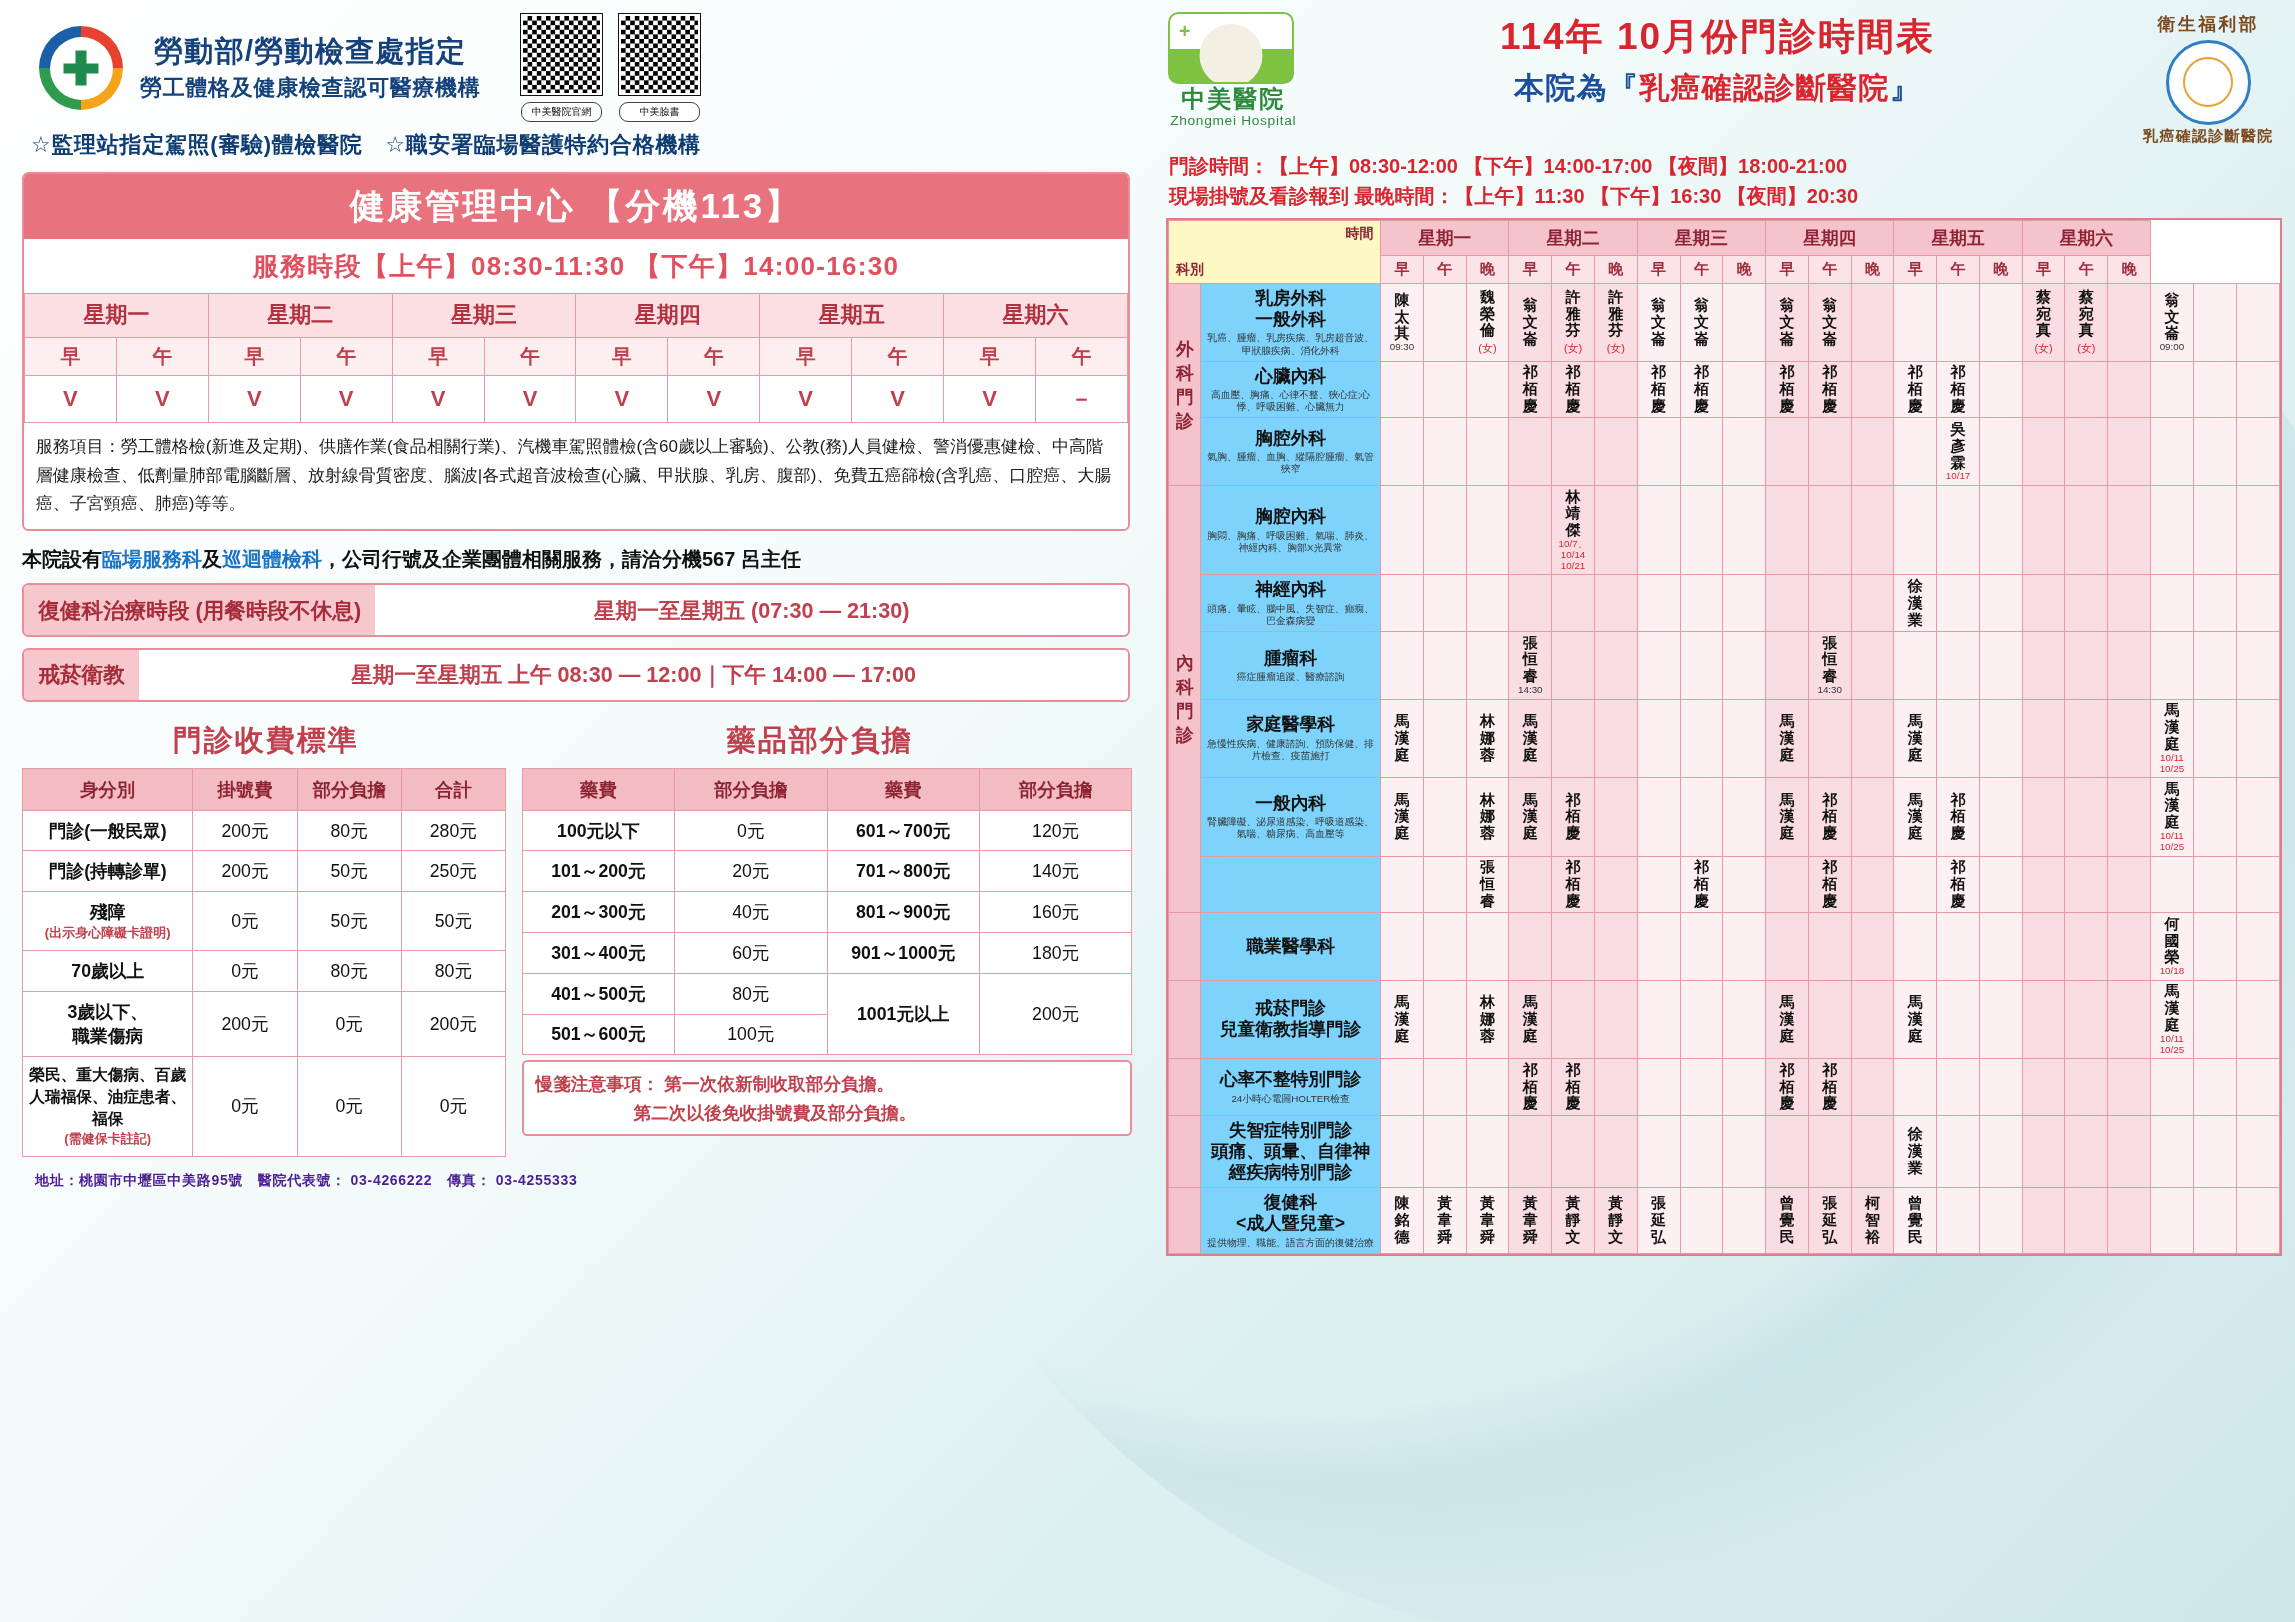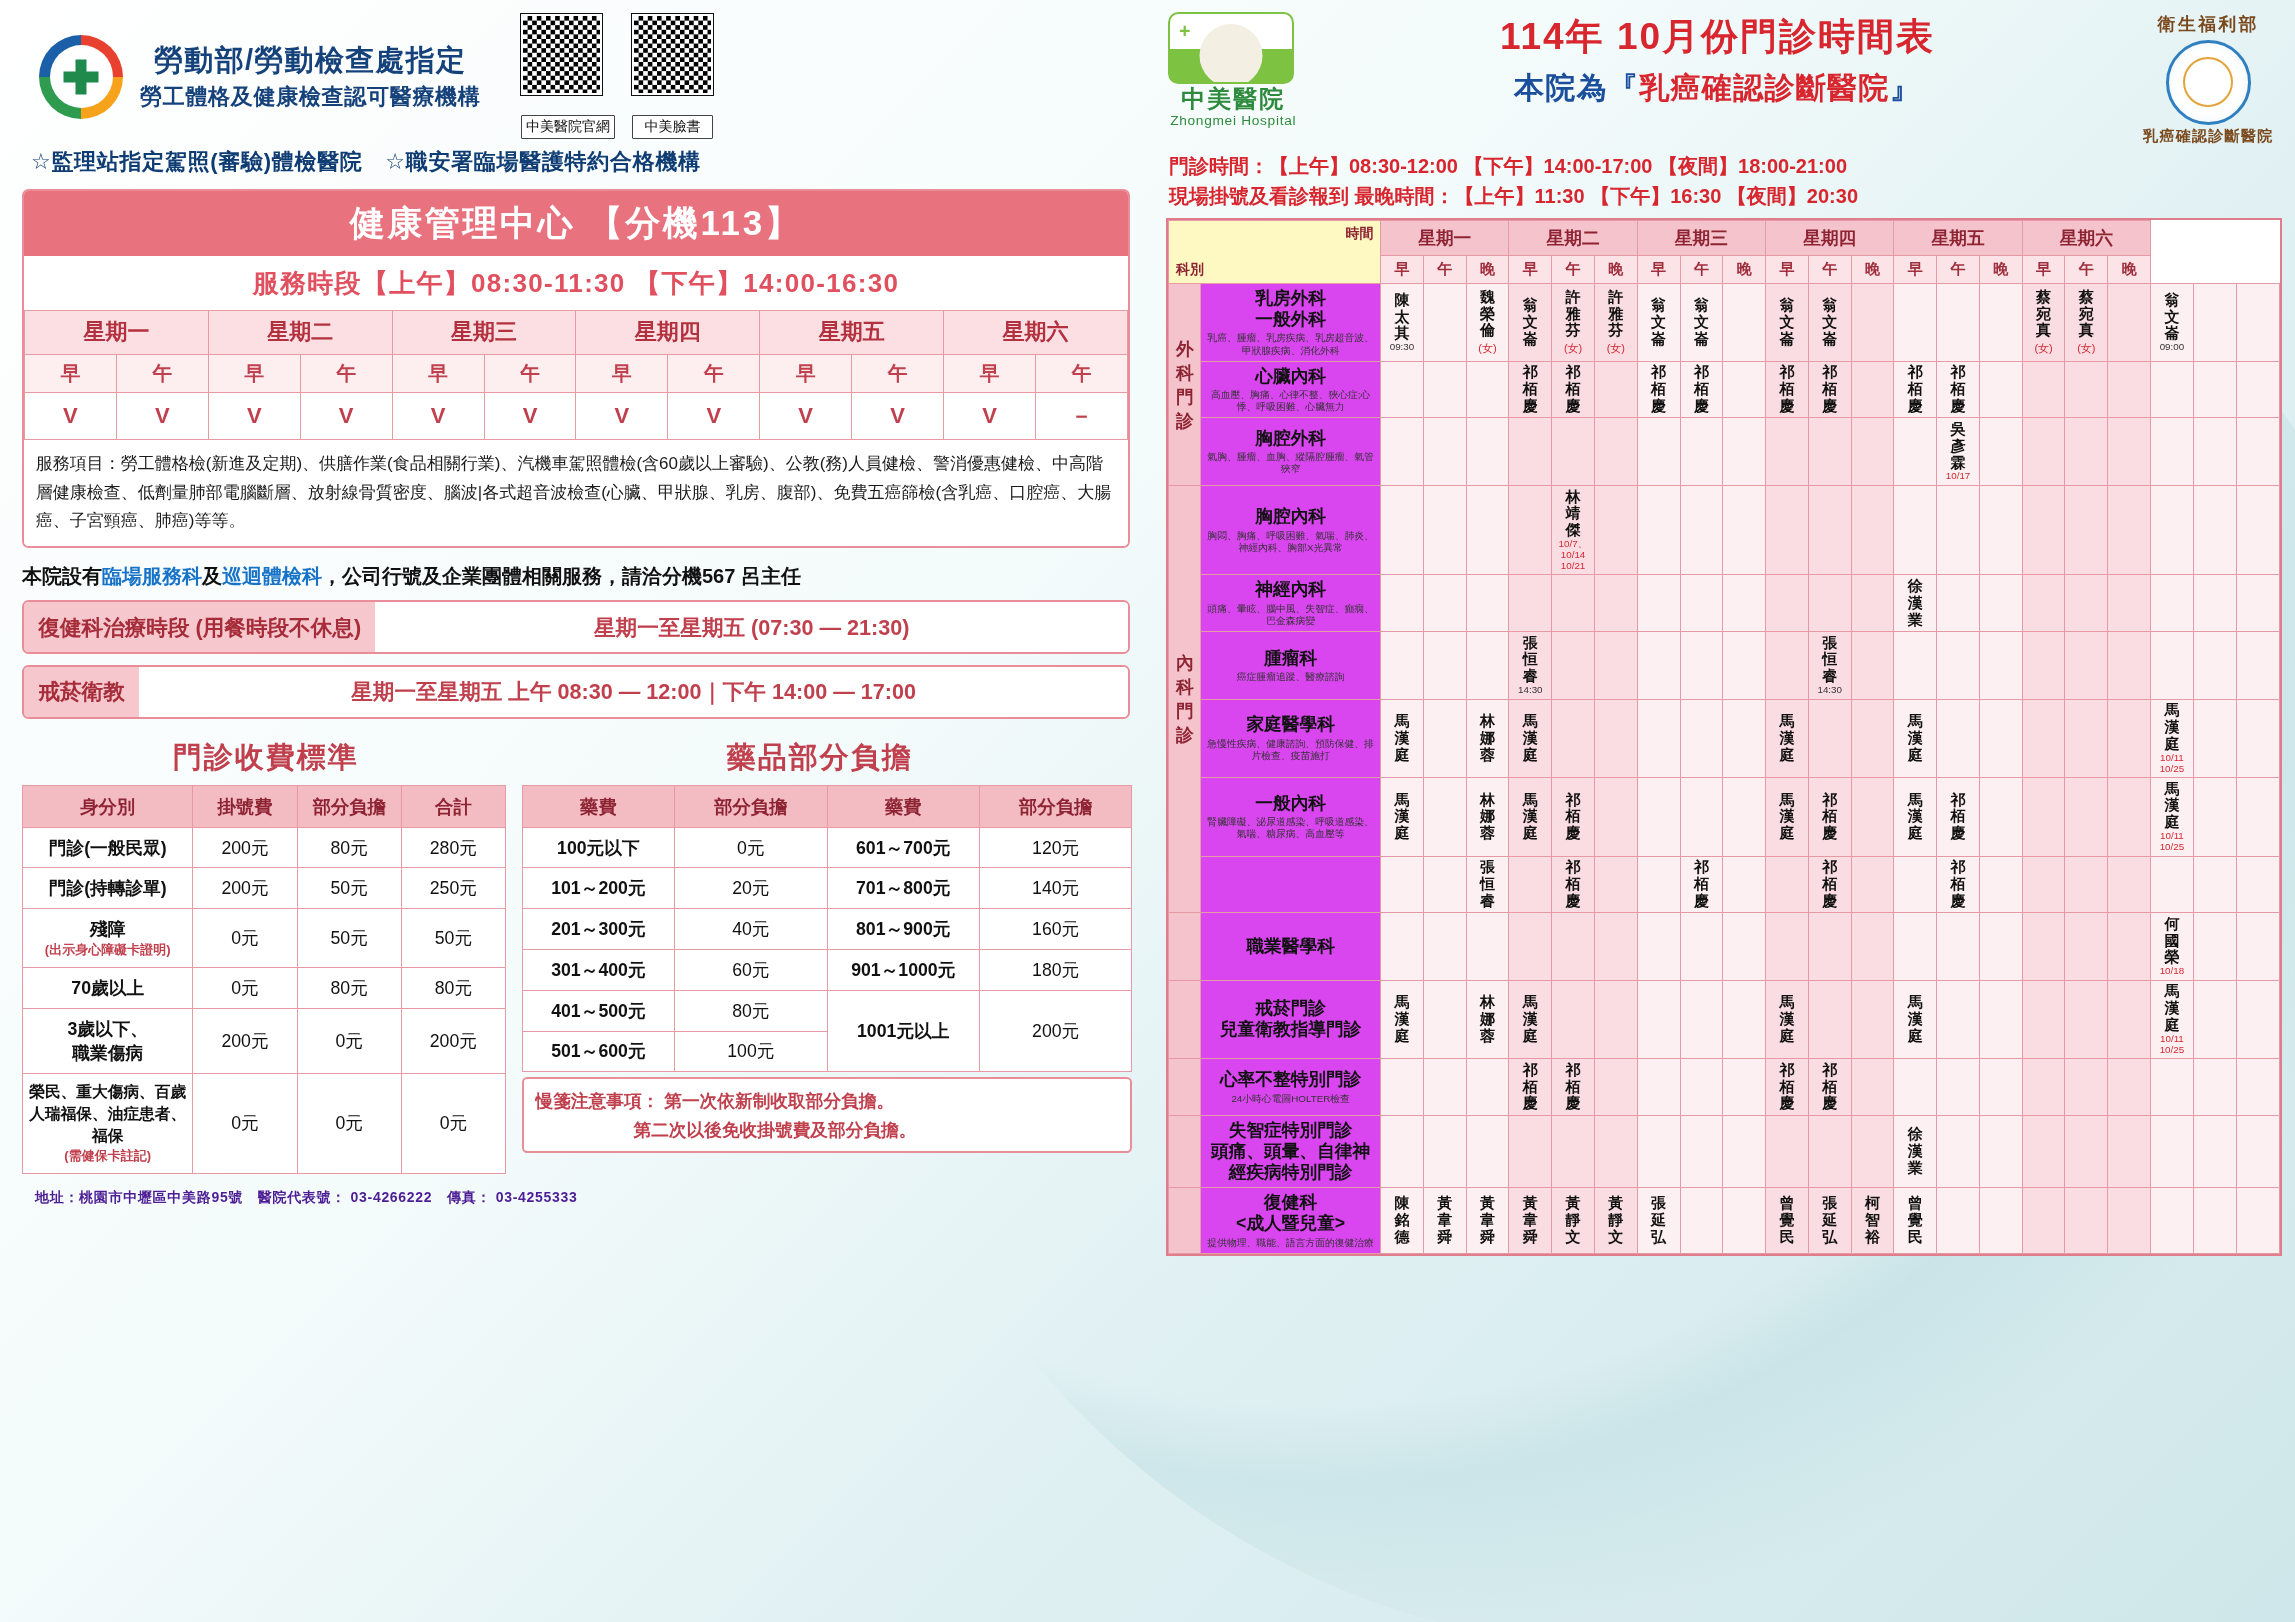--- a/index.html
+++ b/index.html
@@ -29,21 +29,21 @@
   .logo-badge .cross:before{left:12.4px;top:0;width:10.5px;height:35px;}
   .logo-badge .cross:after{left:0;top:12.4px;width:35px;height:10.5px;}
   .lhead-txt{flex:0 0 auto;text-align:center;}
   .lhead-txt .t1{font-size:29px;font-weight:bold;color:#15427a;letter-spacing:1.3px;line-height:1.25;}
   .lhead-txt .t2{font-size:22px;font-weight:bold;color:#15427a;letter-spacing:0.7px;margin-top:3.9px;}
   .qrs{display:flex;gap:17px;margin-left:23.6px;}
   .qr-box{text-align:center;}
   .qr{width:77px;height:77px;background:
       repeating-conic-gradient(#000 0% 25%, #fff 0% 50%) 0 0/9.2px 9.2px;
       border:2.6px solid #fff;outline:1.3px solid #111;}
-  .qr-cap{margin-top:20px;font-size:14px;color:#111;border:1.3px solid #444;border-radius:1px;padding:2px 3.9px;background:#fff;}
+  .qr-cap{margin-top:7px;font-size:10px;color:#111;border:1.3px solid #444;border-radius:9px;padding:2px 3.9px;background:#fff;}
 
   .subline{margin:7.9px 0 0 31px;font-size:22px;font-weight:bold;color:#0f3d73;letter-spacing:0.7px;}
 
   .panel{margin:11.8px 22px 0 22px;border:2.6px solid #e98d99;border-radius:6.5px;background:#fff;overflow:hidden;}
   .panel-title{background:#e8737f;color:#fff;font-size:35px;font-weight:bold;text-align:center;padding:9.2px 0;letter-spacing:2.6px;}
   .panel-sub{background:#fff;color:#e0505f;font-size:26px;font-weight:bold;text-align:center;padding:9.2px 0;letter-spacing:1.3px;}
 
   table.wk{width:100%;border-collapse:collapse;table-layout:fixed;}
   table.wk th,table.wk td{border:1.3px solid #e79aa4;text-align:center;}
   table.wk th{background:#fbdfe2;color:#b3313f;font-size:22px;font-weight:bold;padding:6.5px 0;}
@@ -103,21 +103,21 @@
 
   .sched-wrap{margin:6.5px 14.4px 0 14.4px;border:2.6px solid #e07d8c;background:#fff;}
   table.sched{width:100%;border-collapse:collapse;table-layout:fixed;}
   table.sched th,table.sched td{border:1px solid #e59aa6;text-align:center;vertical-align:middle;}
   table.sched th.day{background:#f4c3cb;color:#8e2433;font-size:17.7px;font-weight:bold;padding:5.2px 0;}
   table.sched th.slot{background:#fbe3e7;color:#a02f3e;font-size:15px;font-weight:bold;padding:3.9px 0;}
   table.sched th.corner{background:#fef9c3;color:#8e2433;font-size:14px;font-weight:bold;position:relative;height:48px;}
   table.sched th.corner .a{position:absolute;right:6.5px;top:3.9px;}
   table.sched th.corner .b{position:absolute;left:6.5px;bottom:3.9px;}
   table.sched td.grp{background:#f4c3cb;color:#8e2433;font-size:17.7px;font-weight:bold;width:30px;}
-  td.dept{background:#d946ef;text-align:center;padding:3.9px 3.9px;}
+  td.dept{background:#7dd3fc;text-align:center;padding:3.9px 3.9px;}
   td.dept .dn{font-size:17.7px;font-weight:bold;color:#111;line-height:1.2;}
   td.dept .dd{font-size:9.8px;color:#333;line-height:1.25;margin-top:2px;}
   td.cell{background:#fdf0f2;font-size:15px;line-height:1.12;color:#111;padding:2.6px 0.7px;height:30px;}
   td.cell.alt{background:#f9dde2;}
   td.cell .nm{display:block;font-weight:bold;}
   td.cell .f{color:#d8262f;font-size:11px;}
   td.cell .dt{display:block;color:#d8262f;font-size:9.8px;}
   td.cell .tm{display:block;color:#333;font-size:9.8px;}
   .col-sat{background:#f7d3d9;}
 </style>

